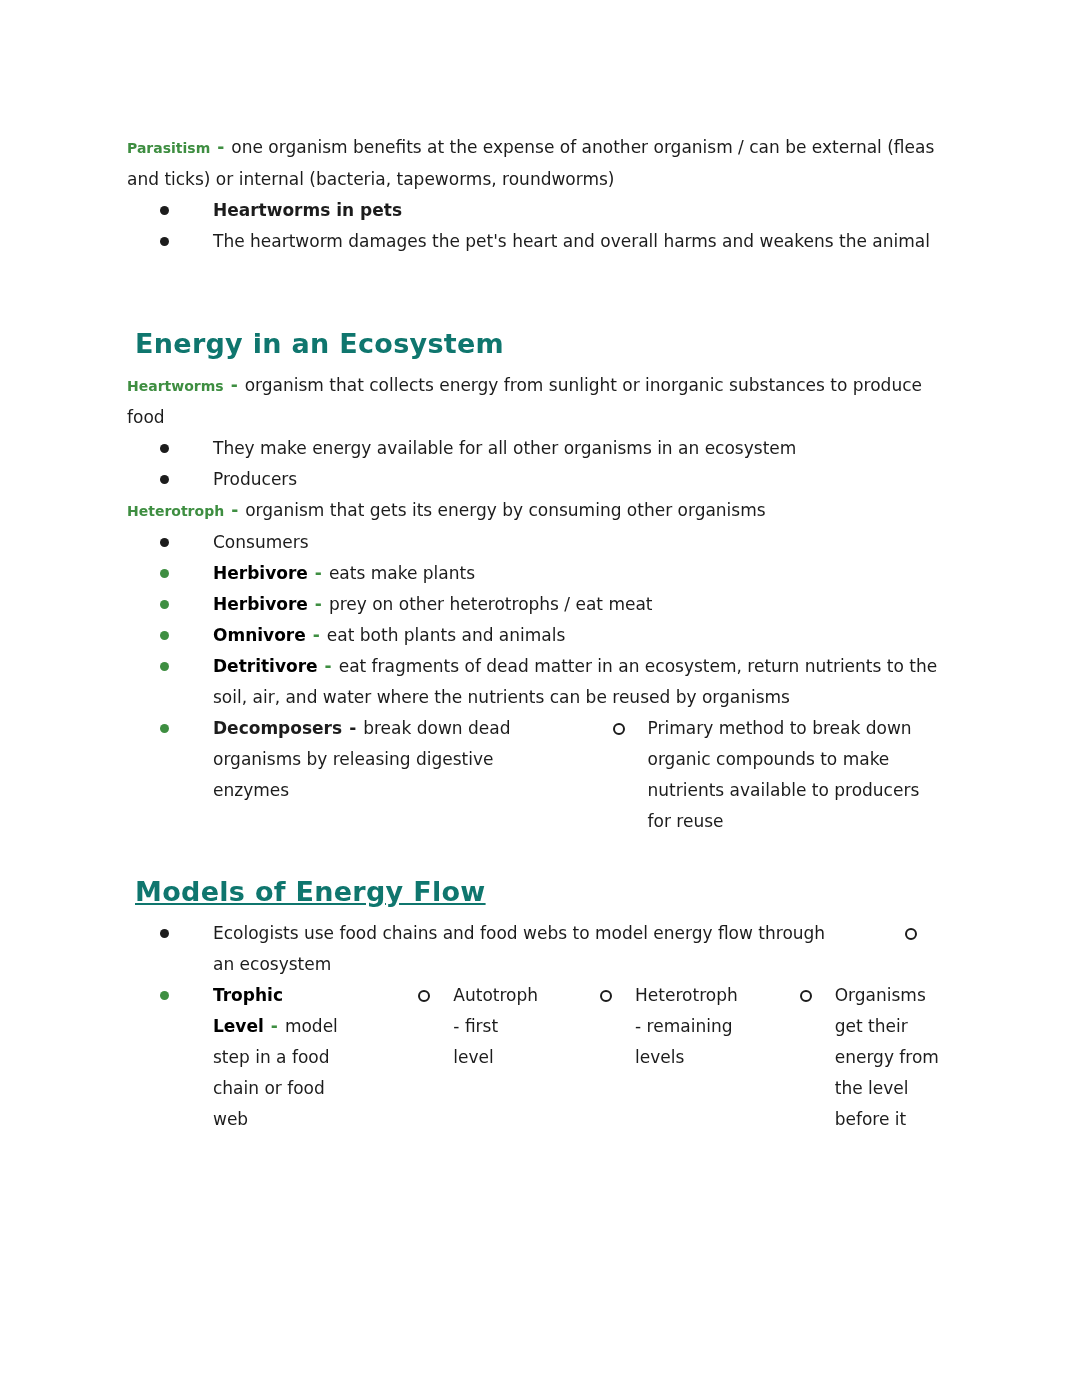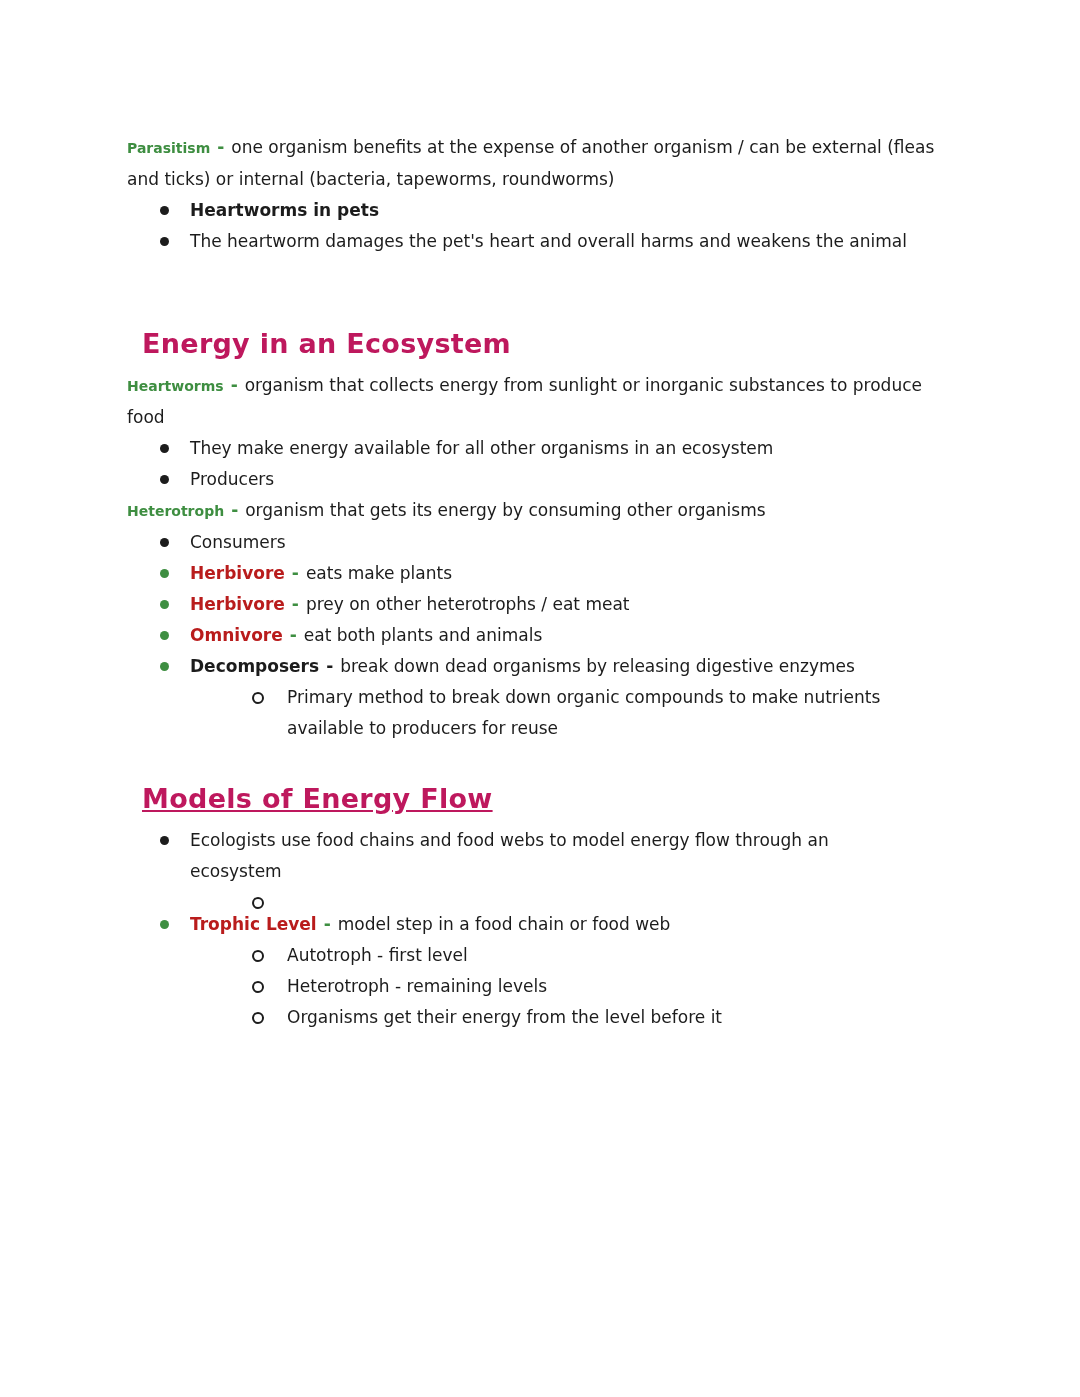--- a/index.html
+++ b/index.html
@@ -17,55 +17,55 @@
     overflow: hidden;
   }
   p.para { margin: 0; }
   .term-lg {
     font-weight: bold;
     color: #3e8e41;
     font-size: 14px;
   }
   .dash-green { font-weight: bold; color: #3e8e41; margin: 0 7px; }
   .dash-black { font-weight: bold; color: #1c1c1c; margin: 0 7px; }
-  .term-inline { font-weight: bold; color: #b91c1c; }
+  .term-inline { font-weight: bold; color: #000000; }
   .bold-black { font-weight: bold; color: #1c1c1c; }
   h1.section-heading {
     font-size: 27px;
     line-height: 37px;
     font-weight: bold;
-    color: #be185d;
-    margin: 15px;
+    color: #0f766e;
+    margin: 8px;
     letter-spacing: 0.3px;
   }
   h1.heading-energy { margin-top: 68px; margin-bottom: 8px; }
   h1.heading-models { margin-top: 36px; margin-bottom: 8px; text-decoration: underline; }
   ul.blist { list-style: none; margin: 0; padding: 0; }
   ul.blist > li { display: flex; align-items: flex-start; }
-  ul.l1 > li { padding-left: 33px; }
+  ul.l1 > li { padding-left: 33px; gap: 23px; }
   .dot {
     flex: 0 0 auto;
     width: 9px; height: 9px;
     border-radius: 50%;
     background: #1c1c1c;
     margin-top: 11px;
     margin-right: 21px;
   }
   .dot-green { background: #3e8e41; }
   .circle {
     flex: 0 0 auto;
     width: 8px; height: 8px;
     border-radius: 50%;
     border: 2px solid #1c1c1c;
     background: transparent;
     margin-top: 10px;
     margin-right: 23px;
   }
   .li-body { flex: 1 1 auto; min-width: 0; }
-  .li-col { display: flex; flex-direction: column; flex: 1 1 auto; min-width: 0; }
+  .li-col { display: flex; flex-direction: row; flex: 1 1 auto; min-width: 0; }
   .li-row { display: flex; align-items: flex-start; }
   .mt-heterotroph { margin-top: 35px; }
   .mt-types { margin-top: 32px; }
   .w-limit-primary { display: inline-block; max-width: 610px; }
   .w-limit-eco { display: inline-block; max-width: 645px; }
 </style>
 </head>
 <body>
 
 <div class="page">
@@ -115,20 +115,24 @@
     <li>
       <span class="dot dot-green"></span>
       <span class="li-body"><span class="term-inline">Herbivore</span><span class="dash-green">-</span><span>prey on other heterotrophs / eat meat</span></span>
     </li>
     <li>
       <span class="dot dot-green"></span>
       <span class="li-body"><span class="term-inline">Omnivore</span><span class="dash-green">-</span><span>eat both plants and animals</span></span>
     </li>
     <li>
       <span class="dot dot-green"></span>
+      <span class="li-body"><span class="term-inline">Detritivore</span><span class="dash-green">-</span><span>eat fragments of dead matter in an ecosystem, return nutrients to the soil, air, and water where the nutrients can be reused by organisms</span></span>
+    </li>
+    <li>
+      <span class="dot dot-green"></span>
       <span class="li-col">
         <span><span class="bold-black">Decomposers</span><span class="dash-black">-</span><span>break down dead organisms by releasing digestive enzymes</span></span>
         <span class="li-row" style="padding-left:62px;">
           <span class="circle"></span>
           <span class="li-body w-limit-primary">Primary method to break down organic compounds to make nutrients available to producers for reuse</span>
         </span>
       </span>
     </li>
   </ul>
 

